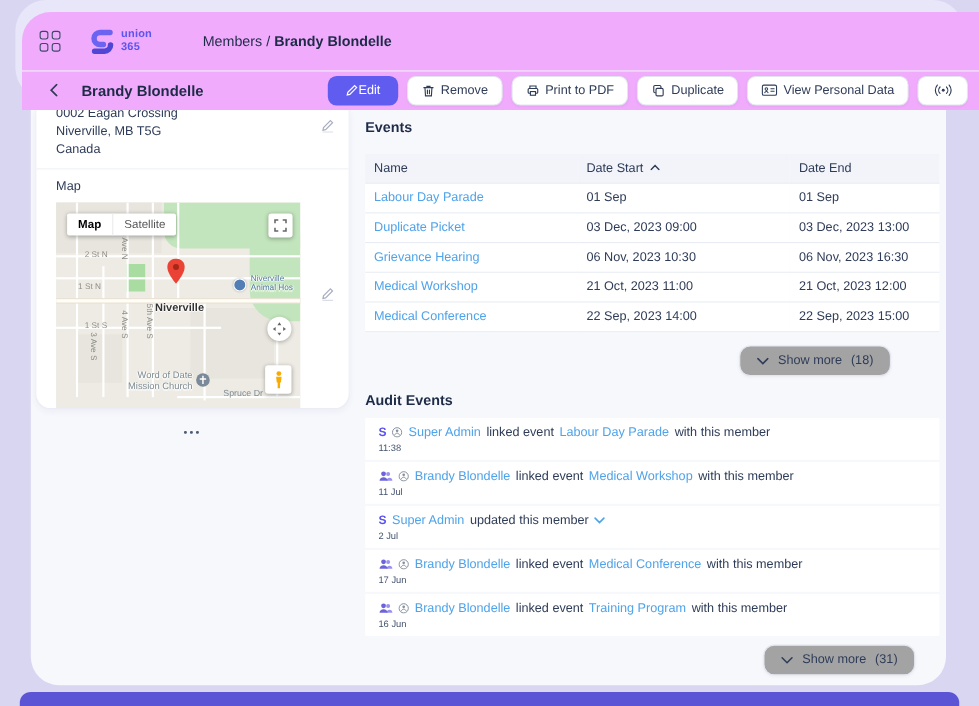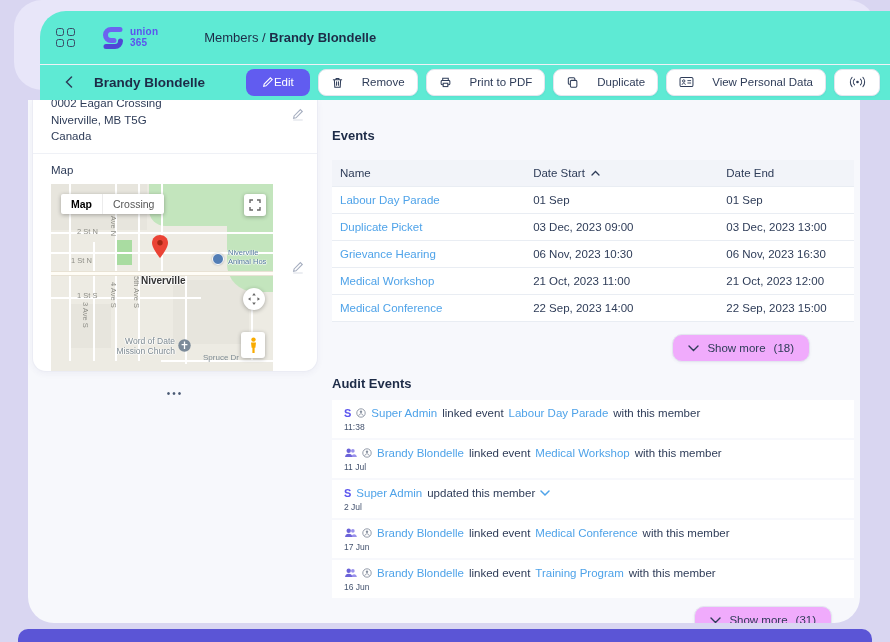--- a/index.html
+++ b/index.html
@@ -4,33 +4,33 @@
 <style>
   *{margin:0;padding:0;box-sizing:border-box}
   html,body{width:890px;height:642px;overflow:hidden}
   body{background:#D9D6F1;font-family:"Liberation Sans",sans-serif;color:#2E3C58}
   #app{position:relative;width:890px;height:642px;overflow:hidden}
 
   .bg-top{position:absolute;left:14px;right:14px;top:0;height:90px;background:#E8E6F9;border-radius:28px}
   .bg-bottom{position:absolute;left:18px;right:18px;top:629px;height:13px;background:#5B55D6;border-radius:10px 10px 0 0}
 
   
-  .header-card{position:absolute;left:40px;top:11px;right:0;height:89px;background:#5eead4;border-radius:26px 0 0 0}
+  .header-card{position:absolute;left:20px;top:11px;right:0;height:89px;background:#f0abfc;border-radius:26px 0 0 0}
   .app-header{height:54px;display:flex;align-items:center;padding-left:16px;border-bottom:1px solid #F0F1F6}
   .grid-icon{display:grid;grid-template-columns:8px 8px;grid-gap:3px;cursor:pointer}
   .grid-icon i{width:8px;height:8px;border:1.5px solid #3A4A66;border-radius:2.5px}
   .logo{display:flex;align-items:center;gap:5px;margin-left:26px}
   .logo-text{font-size:10px;font-weight:800;color:#5B54EE;line-height:1.05;letter-spacing:.2px}
   .breadcrumb{margin-left:46px;font-size:13px;color:#1D2B47}
   .breadcrumb b{font-weight:700}
   .toolbar{height:34px;display:flex;align-items:center;padding:0 10px 0 18px;gap:8px}
   .back-btn{width:22px;height:22px;display:flex;align-items:center;justify-content:center;cursor:pointer}
   .tb-title{font-size:13.5px;font-weight:700;color:#1D2B47;margin-left:6px}
   .tb-spacer{flex:1}
-  .btn{display:flex;align-items:center;gap:18px;background:#fff;border:1px solid #E2E5EE;border-radius:8px;
+  .btn{display:flex;align-items:center;gap:5px;background:#fff;border:1px solid #E2E5EE;border-radius:8px;
        padding:0 12px;height:27px;font-size:11.5px;color:#2E3C58;box-shadow:0 1px 2px rgba(50,50,110,.05);cursor:pointer;white-space:nowrap}
   .btn-edit{display:flex;align-items:center;gap:0;background:#615CF0;border-radius:8px;padding:0 16px;height:27px;
        font-size:11.5px;color:#fff;cursor:pointer}
   .btn-icon-only{min-width:46px;justify-content:center}
 
   
   .content-card{position:absolute;left:28px;top:100px;width:832px;height:523px;background:#F7F8FC;
        border-radius:0 0 26px 26px;overflow:hidden}
 
   
@@ -66,30 +66,30 @@
   .map-attr{position:absolute;left:0;right:0;bottom:0;height:13px;display:flex;align-items:center;gap:5px;
          padding:0 3px;font-size:6.5px;color:#3C4043;
          text-shadow:1px 0 1px #fff,-1px 0 1px #fff,0 1px 1px #fff,0 -1px 1px #fff}
   .glogo{font-size:10.5px;font-weight:700;letter-spacing:-.3px}
   .kbd-ic{width:9px;height:6px;border:1px solid #777;border-radius:1px;background:#fff}
   .attr-flex{flex:1}
 
   
   .right-panel{position:absolute;left:304px;top:0;width:522px}
   .sec-heading{font-size:13px;font-weight:600;color:#1D2B47}
-  .h-events{margin-top:28px}
+  .h-events{margin-top:8px}
   .etable{width:100%;border-collapse:collapse;font-size:11.5px;margin-top:17px}
   .etable th{background:#F2F4F9;font-weight:400;text-align:left;padding:7px 8px;color:#2E3C58}
   .etable td{background:#fff;padding:7px 8px;border-top:1px solid #E9EDF3;color:#2E3C58}
   .etable tr:last-child td{border-bottom:1px solid #E9EDF3}
   .col-name{width:37%}.col-start{width:37%}.col-end{width:26%}
   a.link{color:#4FA3E9;text-decoration:none;cursor:pointer}
   .show-row{display:flex;justify-content:flex-end;margin-top:12px;margin-right:44px}
   .show-row2{display:flex;justify-content:flex-end;margin-top:8px;margin-right:22px}
-  .show-more{display:flex;align-items:center;gap:8px;background:#f0abfc;border:1px solid #E3E6EF;border-radius:10px;
+  .show-more{display:flex;align-items:center;gap:8px;background:#a3a3a3;border:1px solid #E3E6EF;border-radius:10px;
         padding:0 15px;height:28px;font-size:11.5px;color:#2E3C58;box-shadow:0 1px 3px rgba(50,50,110,.06);cursor:pointer}
   .h-audit{margin-top:14px}
   .audit-list{margin-top:9px}
   .audit-row{background:#fff;margin-bottom:2px;padding:7px 12px 6px}
   .audit-line{display:flex;align-items:center;gap:5px;font-size:11.5px;color:#2E3C58;white-space:nowrap}
   .audit-time{font-size:8.5px;color:#44536F;margin-top:3px}
   .a-logo{font-size:11px;font-weight:900;color:#5B54EE;line-height:1}
   svg{display:block}
   .inline-svg{display:inline-block}
 </style>
@@ -239,21 +239,21 @@
           <circle cx="6.5" cy="6.5" r="6.2" fill="#7B8A99"></circle>
           <path d="M6.5 2.6v7.4M3.6 5.6h5.8" stroke="#fff" stroke-width="1.3"></path>
         </svg>
         <div class="church-text" style="left:34px;top:153px;width:90px">
           <div>Word of Date</div>
           <div>Mission Church</div>
         </div>
 
         <div class="map-ctl">
           <div class="ms-map">Map</div>
-          <div class="ms-sat" style="border-left:1px solid #ECECEC">Crossing</div>
+          <div class="ms-sat" style="border-left:1px solid #ECECEC">Satellite</div>
         </div>
         <div class="sq-btn" style="right:7px;top:10px;width:22px;height:22px;border-radius:3px">
           <svg width="12" height="12" viewBox="0 0 12 12">
             <path d="M1 4V1h3M8 1h3v3M11 8v3H8M4 11H1V8" stroke="#666" fill="none" stroke-width="1.4"></path>
           </svg>
         </div>
         <div class="sq-btn" style="right:8px;top:104px;width:22px;height:22px;border-radius:50%">
           <svg width="14" height="14" viewBox="0 0 14 14">
             <path d="M7 1l1.8 2.6H5.2zM7 13l1.8-2.6H5.2zM1 7l2.6-1.8v3.6zM13 7l-2.6-1.8v3.6z" fill="#666"></path>
           </svg>

